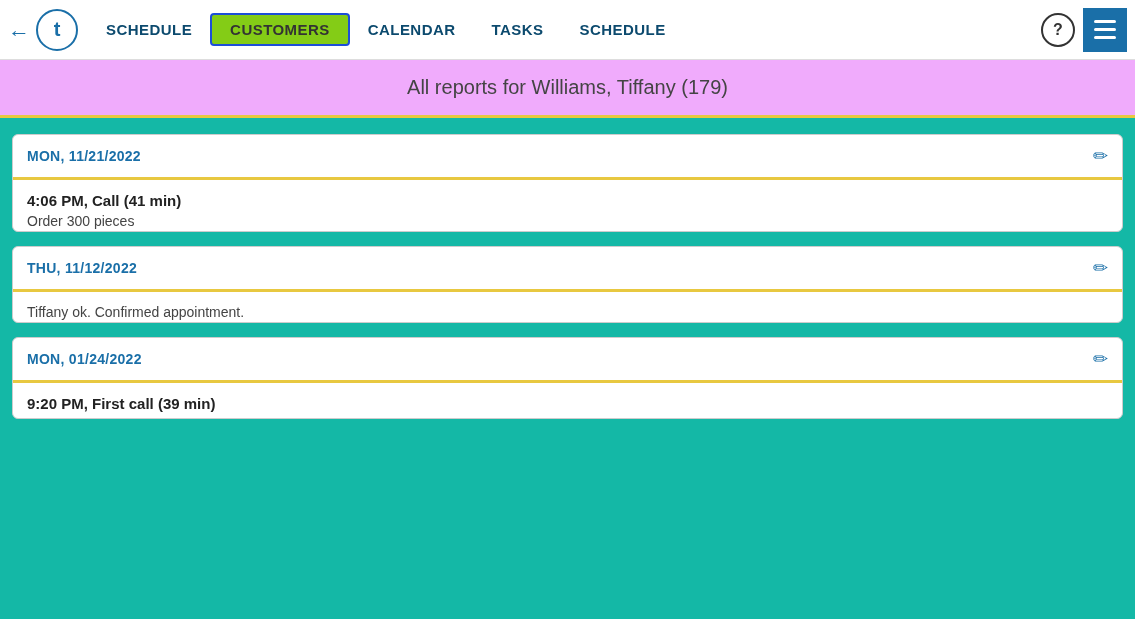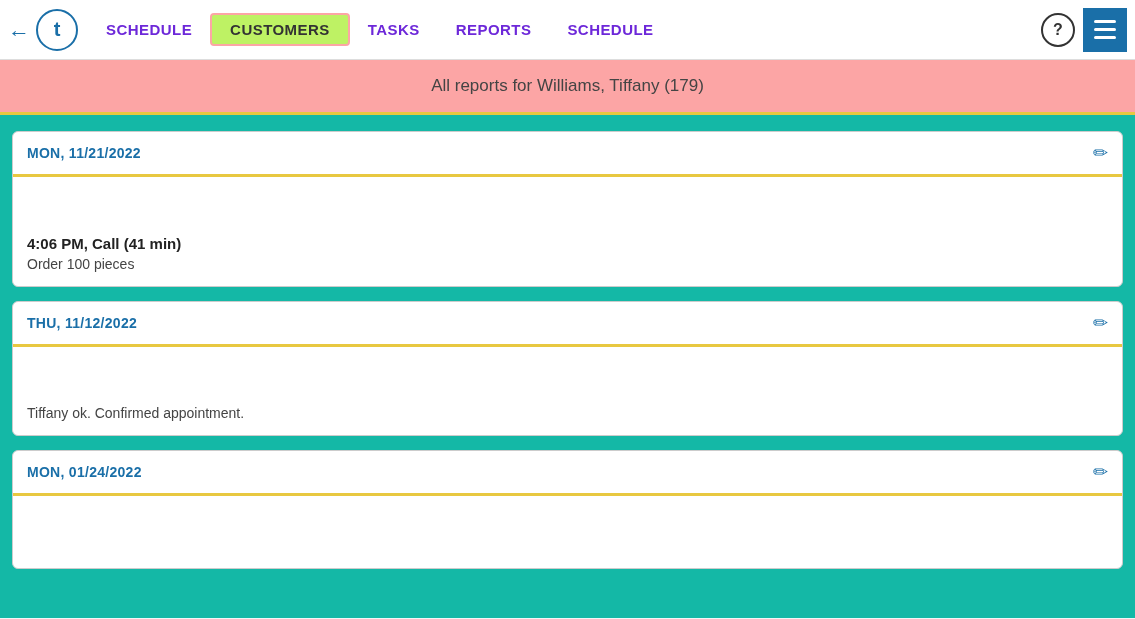--- a/index.html
+++ b/index.html
@@ -39,29 +39,29 @@
     .nav-items {
       display: flex;
       align-items: center;
       gap: 0;
       flex: 1;
     }
     .nav-item {
       padding: 6px 18px;
       font-size: 15px;
       font-weight: 600;
-      color: #6d28d9;
+      color: #0c4a6e;
       cursor: pointer;
       letter-spacing: 0.03em;
       border-radius: 4px;
       white-space: nowrap;
     }
     .nav-item.active {
-      border: 2px solid #fca5a5;
-      background: #bef264;
+      border: 2px solid #1d4ed8;
+      background: #84cc16;
       color: #333;
     }
     .nav-right {
       display: flex;
       align-items: center;
       gap: 8px;
       margin-left: auto;
     }
     .nav-help {
       width: 34px;
@@ -93,25 +93,25 @@
     .nav-menu-btn span {
       display: block;
       width: 22px;
       height: 3px;
       background: #fff;
       border-radius: 2px;
     }
 
     
     .page-title-bar {
-      background: #fca5a5;
+      background: #f0abfc;
       border-bottom: 3px solid #e8c840;
       padding: 16px 12px;
       text-align: center;
-      font-size: 17px;
+      font-size: 20px;
       color: #444;
     }
 
     
     .main-content {
       padding: 16px 12px;
       background: #14b8a6;
       min-height: calc(619px - 60px - 56px);
     }
 
@@ -135,22 +135,21 @@
       font-weight: 600;
       font-size: 14px;
       letter-spacing: 0.02em;
     }
     .edit-icon {
       color: #1a6fa8;
       font-size: 18px;
       cursor: pointer;
     }
     .report-body {
-      padding: 12px 14px 14px 14px;
-      margin-top: 46px;
+      padding: 12px 14px 2px 14px;
     }
     .report-time-type {
       font-weight: 700;
       font-size: 15px;
       color: #222;
       margin-bottom: 4px;
     }
     .report-notes {
       font-size: 14px;
       color: #444;
@@ -161,22 +160,22 @@
 
 <nav class="navbar">
   <a class="nav-back" href="#">←</a>
   <div class="nav-logo">
     <span>t</span>
   </div>
   <div class="nav-items">
 
   <div class="nav-item">SCHEDULE</div>
       <div class="nav-item active">CUSTOMERS</div>
+      <div class="nav-item">CALENDAR</div>
       <div class="nav-item">TASKS</div>
-      <div class="nav-item">REPORTS</div>
       <div class="nav-item">SCHEDULE</div>
     </div>
   <div class="nav-right">
     <div class="nav-help">
       <span>?</span>
     </div>
     <button class="nav-menu-btn">
       <span></span>
       <span></span>
       <span></span>
@@ -190,33 +189,34 @@
 
 <div class="main-content">
 
 <div class="report-card">
       <div class="report-card-header">
         <span class="report-date">MON, 11/21/2022</span>
         <span class="edit-icon" title="Edit">✏</span>
       </div>
       <div class="report-body">
         <div class="report-time-type">4:06 PM, Call (41 min)</div>
-        <div class="report-notes">Order 100 pieces</div>
+        <div class="report-notes">Order 300 pieces</div>
       </div>
     </div>
     <div class="report-card">
       <div class="report-card-header">
         <span class="report-date">THU, 11/12/2022</span>
         <span class="edit-icon" title="Edit">✏</span>
       </div>
       <div class="report-body">
         <div class="report-notes">Tiffany ok. Confirmed appointment.</div>
       </div>
     </div>
     <div class="report-card">
       <div class="report-card-header">
         <span class="report-date">MON, 01/24/2022</span>
         <span class="edit-icon" title="Edit">✏</span>
       </div>
       <div class="report-body">
+        <div class="report-time-type">9:20 PM, First call (39 min)</div>
       </div>
     </div>
   </div>
 
 </body></html>

